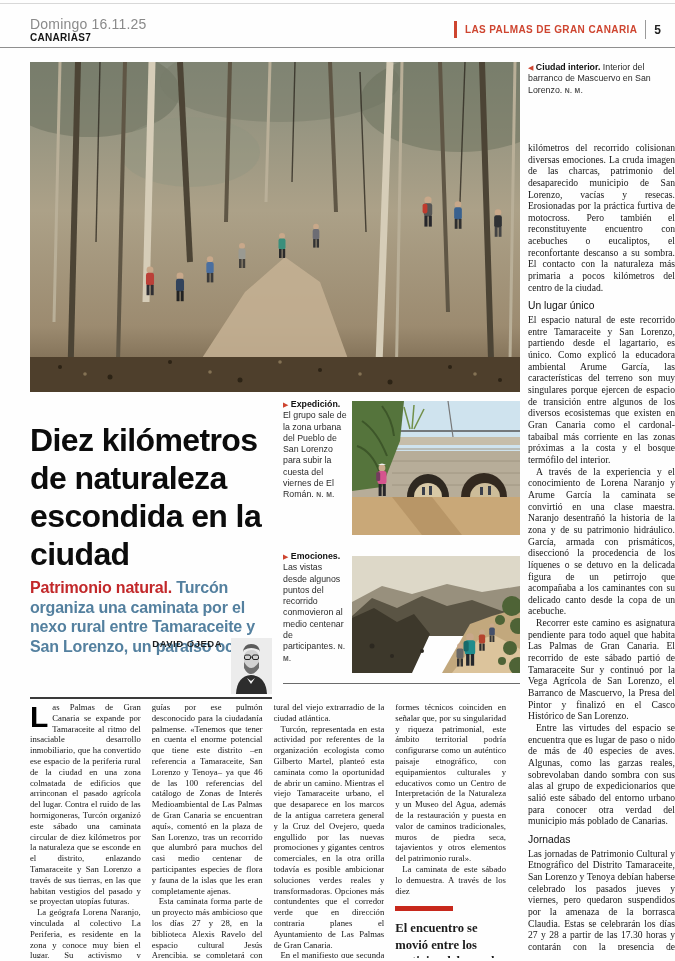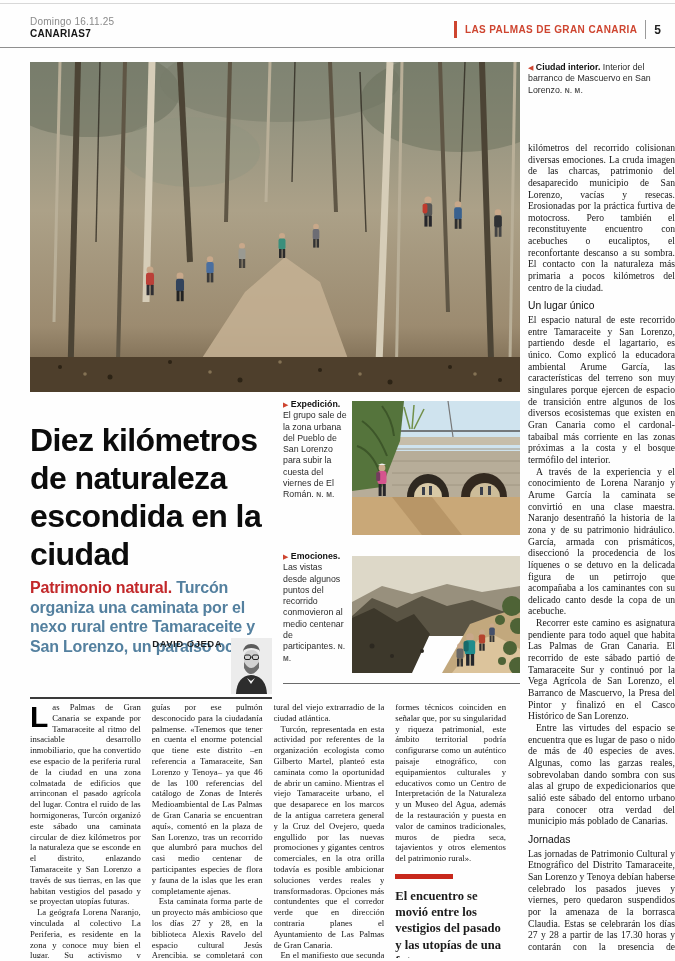--- a/index.html
+++ b/index.html
@@ -1,21 +1,21 @@
 <!DOCTYPE html>
 <html lang="es" style="--accent: #ce4530; --kicker: #c2282a; --sfblue: #54809f; --qbar: #c7281c;"><head>
 <meta charset="utf-8">
 <style>
   html,body{margin:0;padding:0;background:#e9e9e9;}
   .page{position:relative;width:675px;height:961px;background:#fefefe;margin:0 auto;
         overflow:hidden;font-family:"Liberation Sans",sans-serif;color:#1a1a1a;}
   .edge-top{position:absolute;left:0;top:3px;width:675px;height:1px;background:#d8d8d8;}
   
   .masthead-left{position:absolute;left:30px;top:16px;line-height:1.15;}
-  .mh-date{display:block;font-size:10px;color:#8a8a8a;letter-spacing:.2px;}
+  .mh-date{display:block;font-size:14px;color:#8a8a8a;letter-spacing:.2px;}
   .mh-brand{display:block;font-size:10px;font-weight:bold;color:#151515;letter-spacing:.3px;}
   .masthead-right{position:absolute;right:14px;top:20px;display:flex;align-items:center;gap:8px;}
   .red-bar{width:3px;height:17px;background:var(--accent);}
   .mh-section{font-size:10px;font-weight:bold;color:var(--accent);letter-spacing:.4px;white-space:nowrap;}
   .gray-bar{width:1px;height:19px;background:#9a9a9a;}
   .mh-page{font-size:12px;font-weight:bold;color:#222;}
   .rule-header{position:absolute;left:0;top:47px;width:675px;height:1px;background:#8f8f8f;}
   
   .photo{position:absolute;overflow:hidden;}
   .photo svg{display:block;width:100%;height:100%;}
@@ -354,19 +354,20 @@
       <p>guías por ese pulmón desconocido para la ciudadanía palmense. «Tenemos que tener en cuenta el enorme potencial que tiene este distrito –en referencia a Tamaraceite, San Lorenzo y Tenoya– ya que 46 de las 100 referencias del catálogo de Zonas de Interés Medioambiental de Las Palmas de Gran Canaria se encuentran aquí», comentó en la plaza de San Lorenzo, tras un recorrido que alumbró para muchos del casi medio centenar de participantes especies de flora y fauna de la islas que les eran completamente ajenas.</p>
       <p class="ind">Esta caminata forma parte de un proyecto más ambicioso que los días 27 y 28, en la biblioteca Alexis Ravelo del espacio cultural Jesús Arencibia, se completará con ponencias y espacios de diálogo sobre el patrimonio na-</p>
     </div>
     <div class="col">
       <p>tural del viejo extrarradio de la ciudad atlántica.</p>
       <p class="ind">Turcón, representada en esta actividad por referentes de la organización ecologista como Gilberto Martel, planteó esta caminata como la oportunidad de abrir un camino. Mientras el viejo Tamaraceite urbano, el que desaparece en los marcos de la antigua carretera general y la Cruz del Ovejero, queda engullido por las nuevas promociones y gigantes centros comerciales, en la otra orilla todavía es posible ambicionar soluciones verdes reales y transformadoras. Opciones más contundentes que el corredor verde que en dirección contraria planes el Ayuntamiento de Las Palmas de Gran Canaria.</p>
       <p class="ind">En el manifiesto que secunda esta acción colectiva, Turcón recalca que «diversos estudios e in-</p>
     </div>
     <div class="col">
       <p>formes técnicos coinciden en señalar que, por su singularidad y riqueza patrimonial, este ámbito territorial podría configurarse como un auténtico paisaje etnográfico, con equipamientos culturales y educativos como un Centro de Interpretación de la Naturaleza y un Museo del Agua, además de la restauración y puesta en valor de caminos tradicionales, muros de piedra seca, tajavientos y otros elementos del patrimonio rural».</p>
+      <p class="ind">La caminata de este sábado lo demuestra. A través de los diez</p>
       <div class="pullquote">
         <div class="pq-bar"></div>
         <div class="pq-text">El encuentro se movió entre los vestigios del pasado y las utopías de una futura naturalización</div>
       </div>
     </div>
   </div>
 </div>
 
 </body></html>

